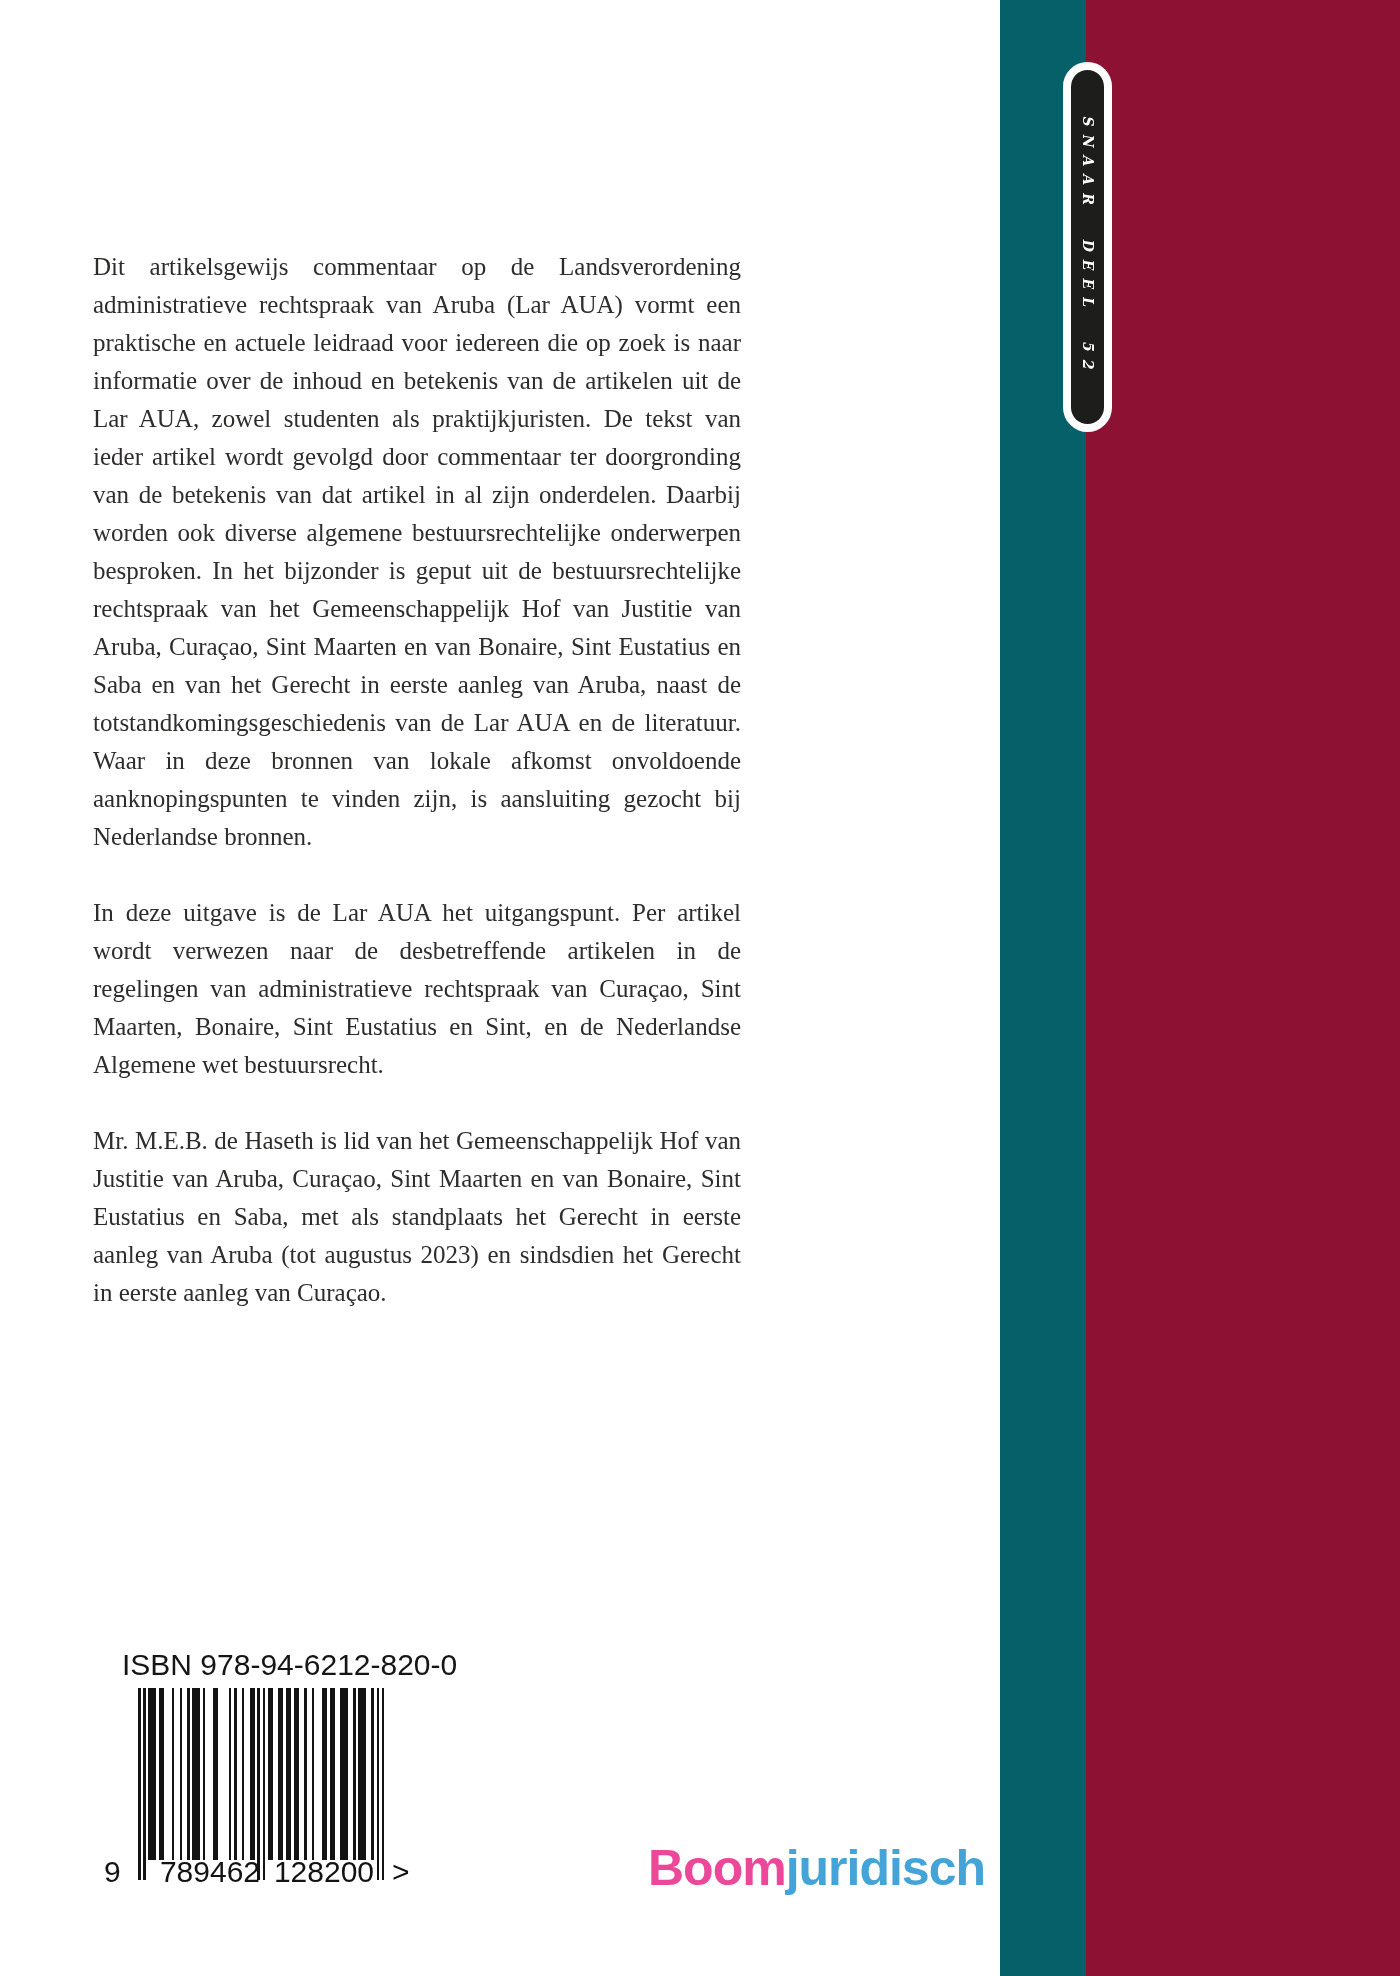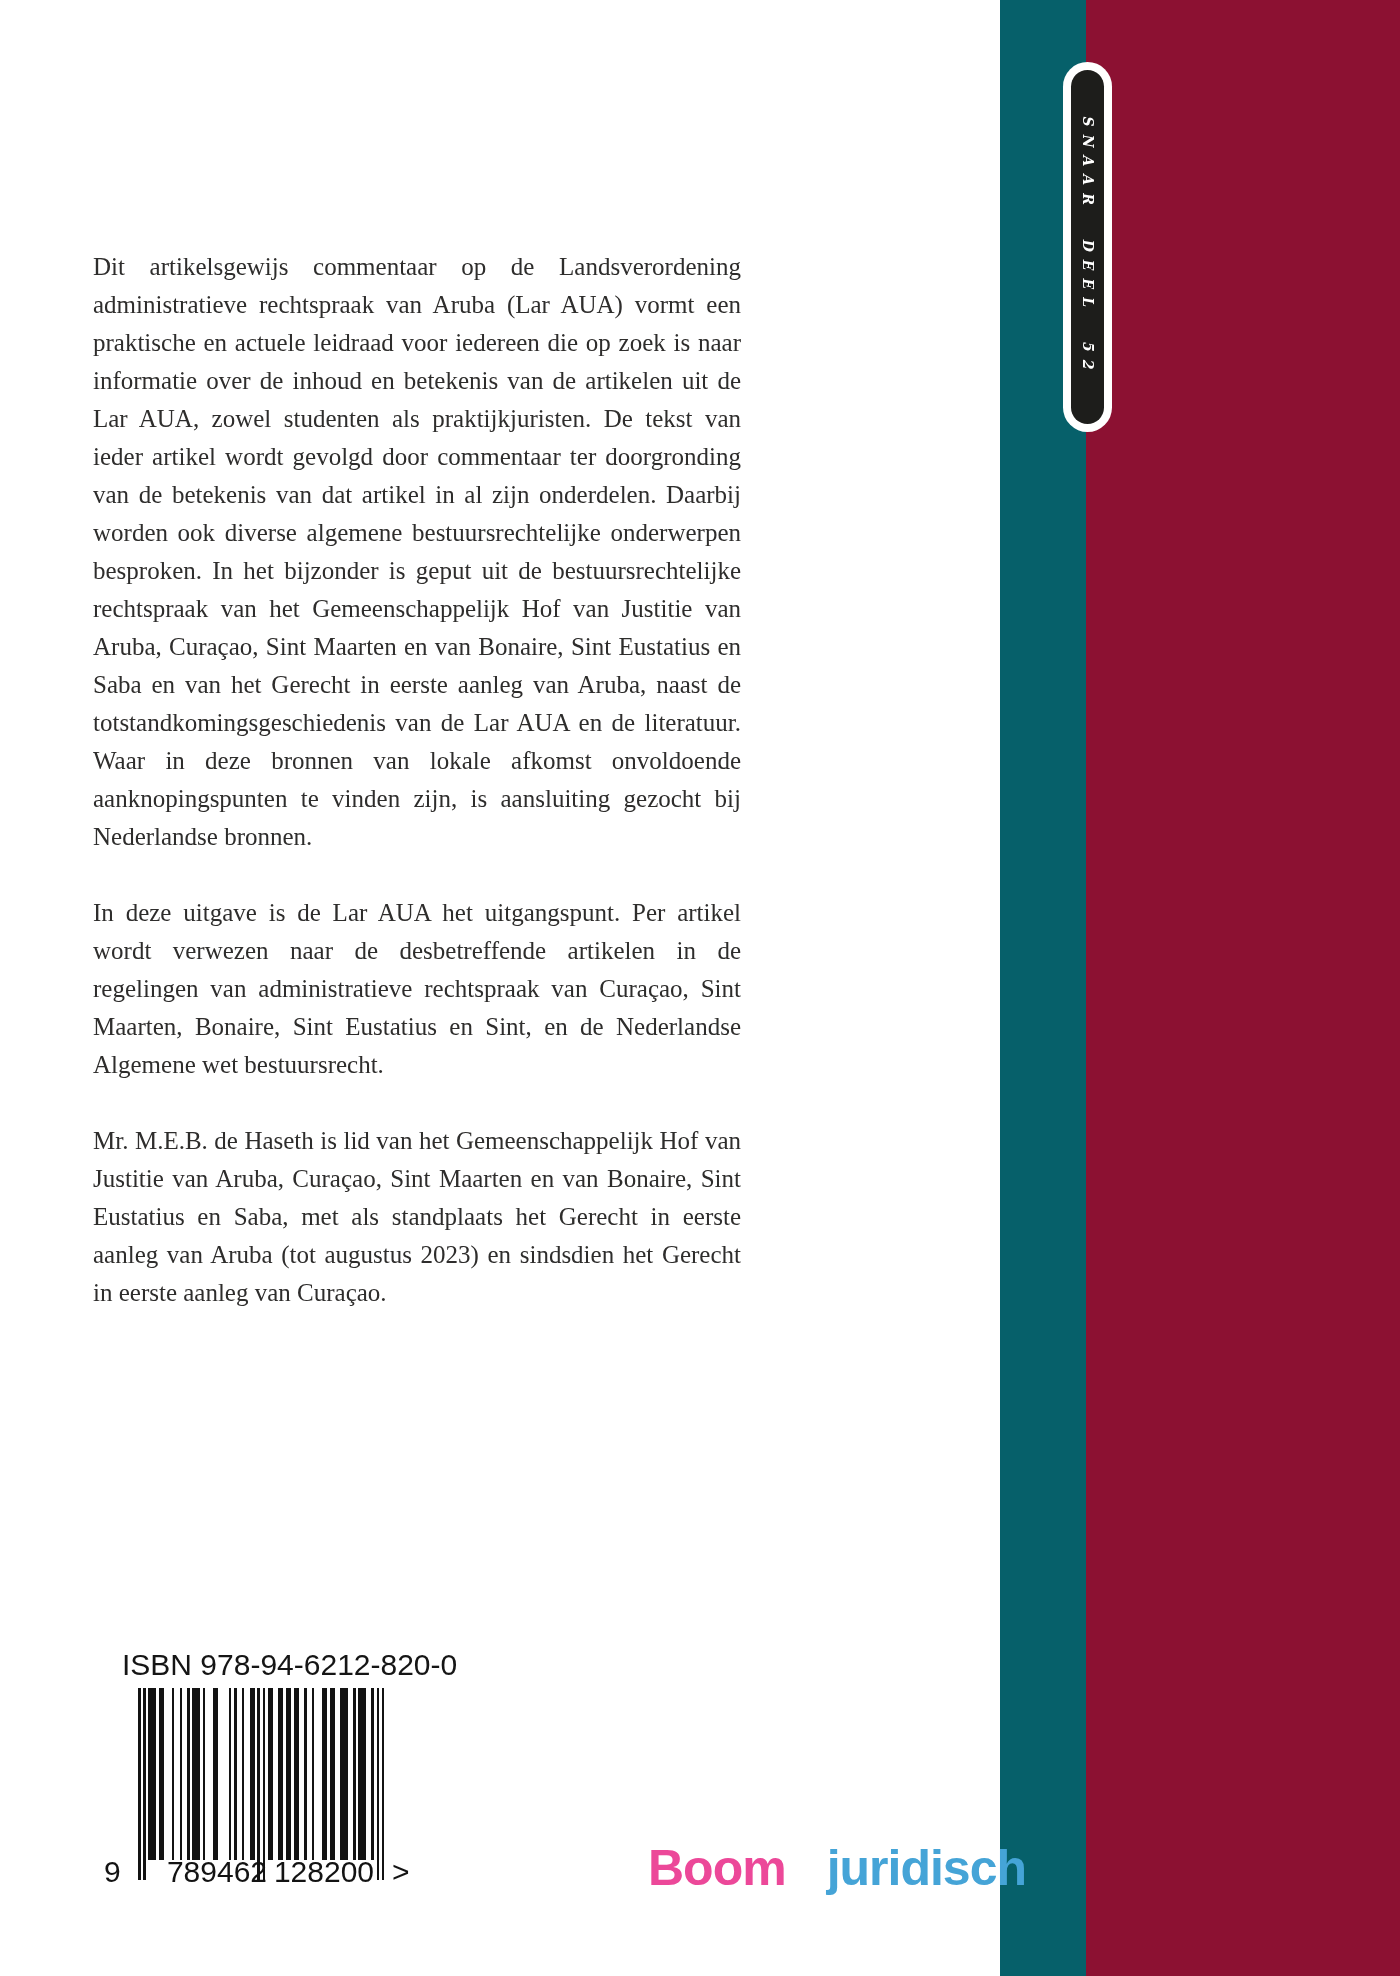--- a/index.html
+++ b/index.html
@@ -65,34 +65,34 @@
   .bars { position: absolute; left: 0; top: 0; display: flex; }
   .bar { width: 2.6px; height: 172px; flex: 0 0 auto; background: transparent; }
   .bar.b { background: #131313; }
   .bar.b.tall { height: 192px; }
   .bc-digit {
     position: absolute; top: 168px;
     font-family: "Liberation Sans", sans-serif;
     font-size: 30px; line-height: 32px; color: #131313;
   }
   .bc-lead { left: -34px; }
-  .bc-g1 { left: 23px;  width: 112px; text-align: center; }
+  .bc-g1 { left: 16px;  width: 112px; text-align: center; }
   .bc-g2 { left: 130px; width: 112px; text-align: center; }
   .bc-qz { left: 254px; }
 
   
   .publisher-logo {
     position: absolute; left: 648px; top: 1842px;
     font-family: "Liberation Sans", sans-serif;
     font-weight: bold; font-size: 50px; line-height: 52px;
     letter-spacing: -1px;
     white-space: nowrap;
   }
   .logo-dark { color: #ec4899; }
-  .logo-blue { color: #45a4d7; margin-left: 41px; }
+  .logo-blue { color: #45a4d7; }
 </style>
 </head>
 <body>
 
 <div class="page">
 
   <div class="teal-stripe"></div>
   <div class="maroon-stripe"></div>
 
   <div class="series-badge">

